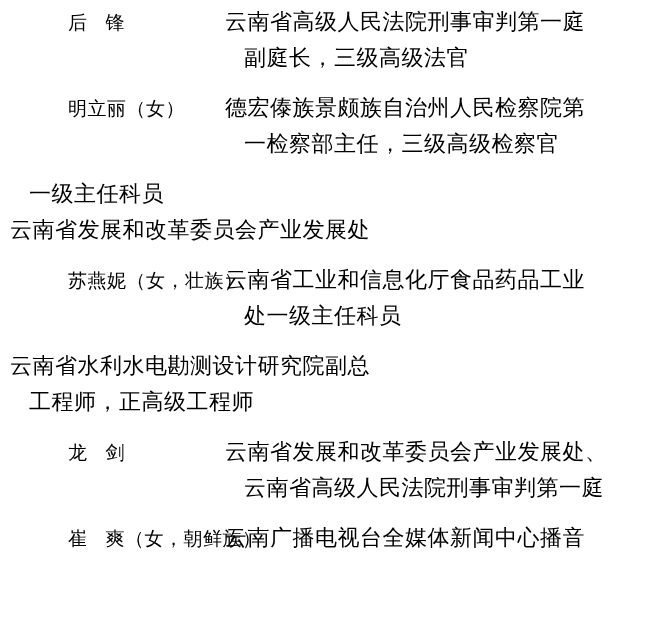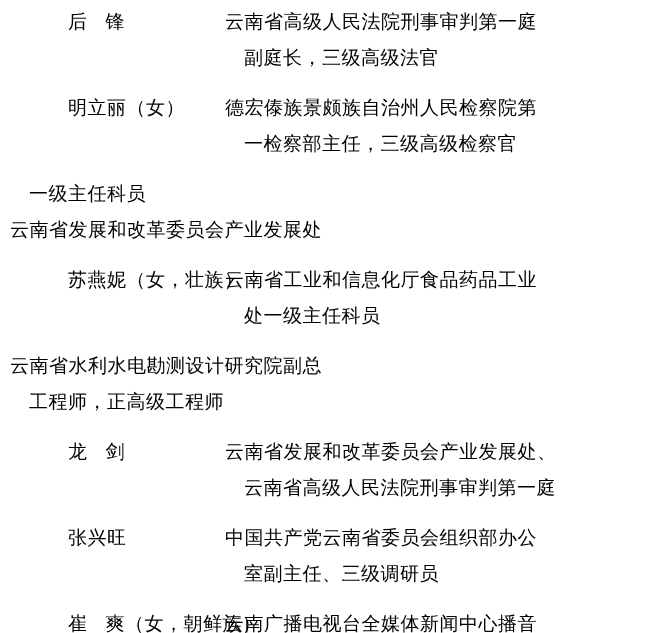--- a/index.html
+++ b/index.html
@@ -13,21 +13,20 @@
     font-family: "DejaVu Serif", "Liberation Serif", serif;
     color: #000000;
     overflow: hidden;
   }
   .page {
     position: relative;
     width: 651px;
     height: 633px;
     box-sizing: border-box;
     padding: 4px 10px 0 10px;
-    font-family: Liberation Serif, serif;
   }
   .entry {
     display: flex;
     align-items: flex-start;
     margin-bottom: 14px;
   }
   .name-col {
     width: 215px;
     flex: 0 0 215px;
     box-sizing: border-box;
@@ -36,21 +35,21 @@
     line-height: 36px;
     letter-spacing: 0.5px;
     white-space: nowrap;
   }
   .name-col .gap {
     display: inline-block;
     width: 18px;
   }
   .title-col {
     flex: 1 1 auto;
-    font-size: 19px;
+    font-size: 22px;
     line-height: 36px;
     letter-spacing: 0.5px;
   }
   .title-col .line {
     display: block;
     white-space: nowrap;
   }
   .title-col .line.indent {
     padding-left: 19px;
   }
@@ -99,27 +98,20 @@
   </div>
 
   <div class="entry">
     <div class="name-col"><span>龙</span><span class="gap"></span><span>剑</span></div>
     <div class="title-col">
       <span class="line">云南省发展和改革委员会产业发展处、</span>
       <span class="line indent">云南省高级人民法院刑事审判第一庭</span>
     </div>
   </div>
 
-  <div class="entry">
-    <div class="name-col"><span>张兴旺</span></div>
-    <div class="title-col">
-      <span class="line">中国共产党云南省委员会组织部办公</span>
-      <span class="line indent">室副主任、三级调研员</span>
-    </div>
-  </div>
 
   <div class="entry">
     <div class="name-col"><span>崔</span><span class="gap"></span><span>爽（女，朝鲜族）</span></div>
     <div class="title-col">
       <span class="line">云南广播电视台全媒体新闻中心播音</span>
 
     </div>
   </div>
 
 </div>

